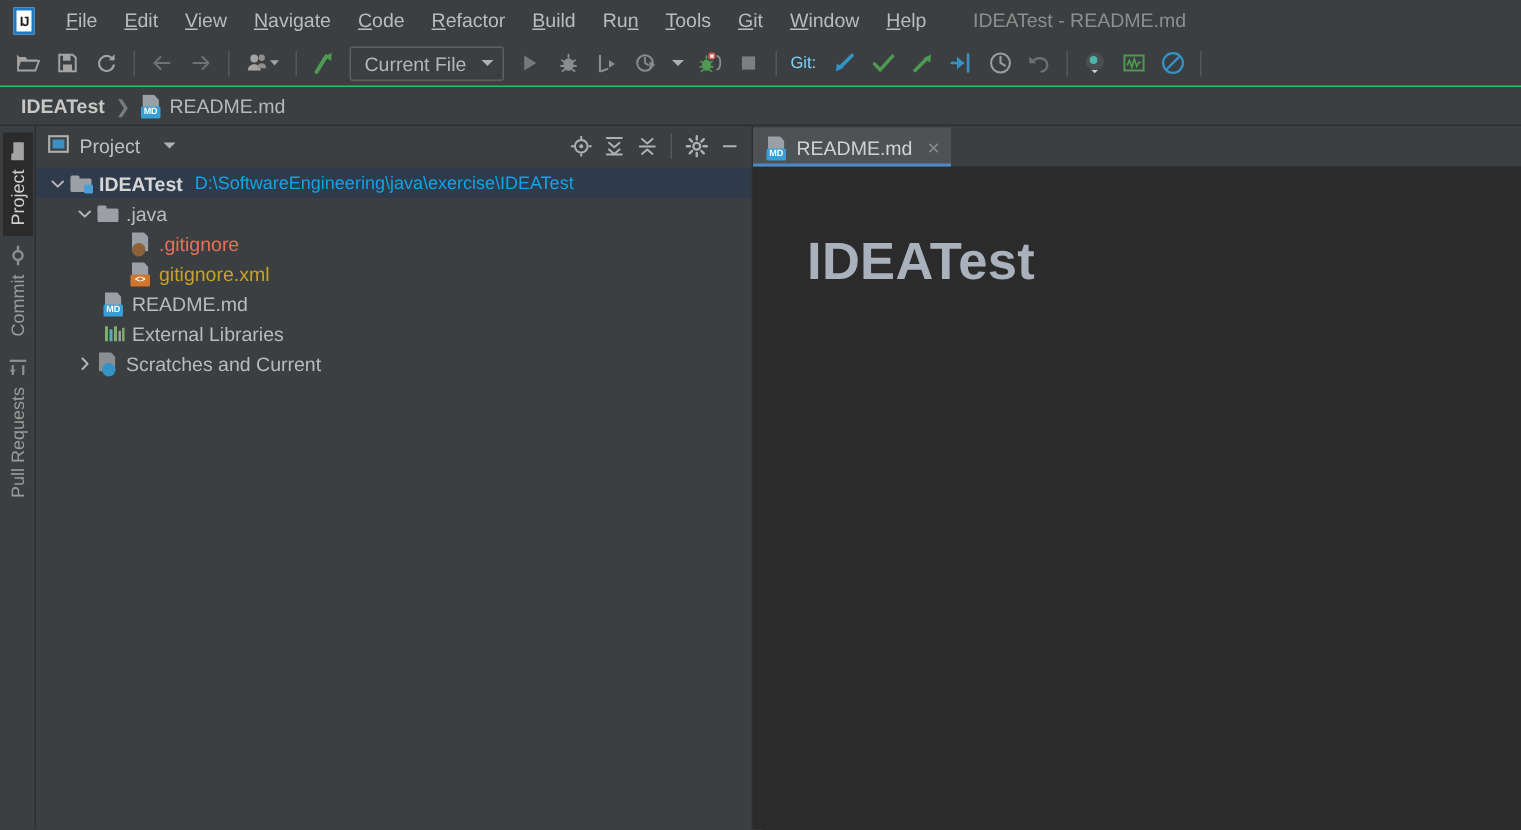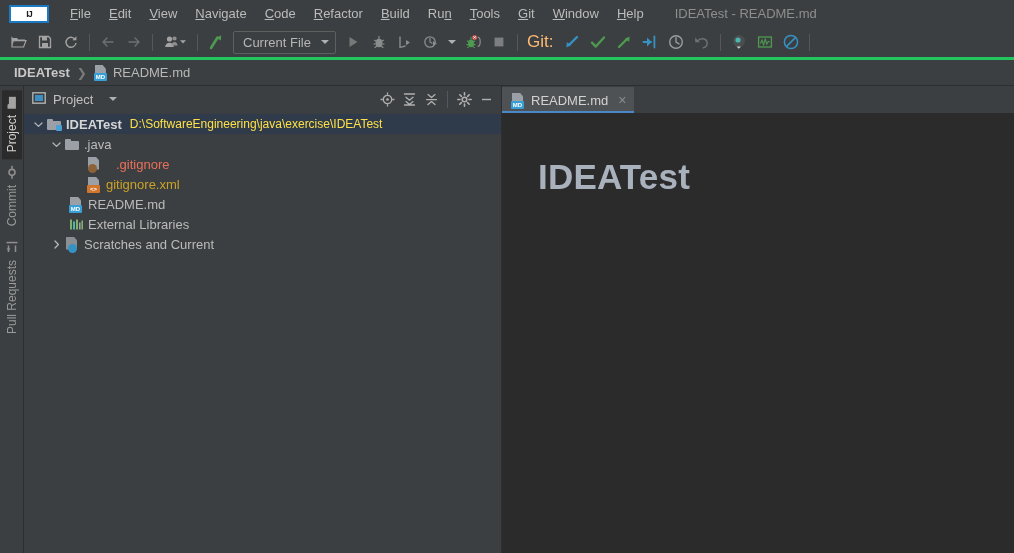--- a/index.html
+++ b/index.html
@@ -7,38 +7,38 @@
     width:1014px;height:553px;overflow:hidden;
     background:#3c3f41;
     font-family:"Liberation Sans","DejaVu Sans",sans-serif;
     font-size:13px;color:#bbbbbb;
     -webkit-font-smoothing:antialiased;
   }
   .app{display:flex;flex-direction:column;width:1014px;height:553px;}
 
   
   .menubar{height:27px;background:#3c3f41;display:flex;align-items:center;flex:0 0 auto;}
-  .logo{width:40px;height:18px;margin-left:9px;margin-right:12px;background:#ffffff;border:2px solid #1a7bc4;
+  .logo{width:14px;height:18px;margin-left:9px;margin-right:12px;background:#ffffff;border:2px solid #1a7bc4;
         display:flex;align-items:center;justify-content:center;font-size:9px;font-weight:bold;color:#1d1d1d;
         box-sizing:border-box;letter-spacing:-1px;}
   .menu-item{padding:3px 9px;color:#bbbbbb;font-size:13px;cursor:default;white-space:nowrap;}
   .menu-item .mn{text-decoration:underline;}
   .win-title{margin-left:22px;color:#8e8e8e;font-size:13px;white-space:nowrap;}
 
   
   .toolbar{height:30px;background:#3c3f41;display:flex;align-items:center;flex:0 0 auto;
-           border-bottom:3px solid #22c55e;padding-left:6px;}
+           border-bottom:1px solid #22c55e;padding-left:6px;}
   .tb{width:26px;height:24px;display:flex;align-items:center;justify-content:center;flex:0 0 auto;}
   .tb svg{display:block;}
   .sep{width:1px;height:17px;background:#555759;margin:0 5px;flex:0 0 auto;}
   .combo{height:21px;border:1px solid #5e6060;border-radius:2px;display:flex;align-items:center;
          padding:0 6px 0 9px;margin:0 4px;color:#b6b6b6;font-size:13px;gap:10px;background:transparent;}
   .caret{width:0;height:0;border-left:4px solid transparent;border-right:4px solid transparent;
          border-top:4px solid #b0b0b0;}
-  .git-label{color:#fdba74;font-size:17px;margin:0 6px 0 4px;}
+  .git-label{color:#7dd3fc;font-size:11px;margin:0 6px 0 4px;}
 
   
   .navbar{height:25px;background:#3c3f41;display:flex;align-items:center;padding-left:10px;
           flex:0 0 auto;border-bottom:1px solid #2e2e2e;gap:2px;}
   .crumb{display:flex;align-items:center;gap:5px;padding:1px 4px;color:#b8b8b8;font-size:13px;}
   .crumb.bold{font-weight:bold;color:#c8c8c8;}
   .crumb-sep{color:#7a7a7a;font-size:12px;padding:0 1px;}
 
   
   .body{flex:1 1 auto;display:flex;min-height:0;}
@@ -62,21 +62,21 @@
 
   .tree{flex:1 1 auto;overflow:hidden;padding-top:2px;}
   .row{height:20px;display:flex;align-items:center;font-size:13px;color:#bbbbbb;white-space:nowrap;
        padding-right:6px;}
   .row.selected{background:#2f3a4b;}
   .twisty{width:13px;height:13px;flex:0 0 auto;display:flex;align-items:center;justify-content:center;}
   .twisty svg{display:block;}
   .spacer{flex:0 0 auto;}
   .ricon{width:18px;flex:0 0 auto;display:flex;align-items:center;justify-content:center;margin-right:3px;}
   .rlabel{flex:0 0 auto;}
-  .rpath{color:#fde047;margin-left:8px;font-size:12px;}
+  .rpath{color:#0ea5e9;margin-left:8px;font-size:12px;}
   .bold{font-weight:bold;color:#d6d6d6;}
 
   
   .editor{flex:1 1 auto;display:flex;flex-direction:column;background:#2b2b2b;min-width:0;}
   .tabbar{height:27px;background:#3c3f41;display:flex;align-items:flex-end;flex:0 0 auto;}
   .tab{height:26px;display:flex;align-items:center;gap:6px;padding:0 8px 0 9px;
        background:#4e5254;color:#d2d2d2;font-size:13px;position:relative;}
   .tab .underline{position:absolute;left:0;right:0;bottom:0;height:2px;background:#4a88c7;}
   .tab .x{color:#8b8b8b;font-size:14px;margin-left:4px;line-height:1;}
   .preview{flex:1 1 auto;background:#2b2b2b;padding:44px 0 0 36px;overflow:hidden;}
@@ -399,21 +399,21 @@
         </div>
 
         <div class="row">
           <span class="spacer" style="width:61px;"></span>
           <span class="ricon">
             <span class="filebadge">
               <span class="fb-page"></span>
               <span class="fb-tag" style="background:#8c6239;width:9px;min-width:9px;border-radius:50%;left:1px;bottom:-1px;height:9px;"></span>
             </span>
           </span>
-          <span class="rlabel" style="color:#e8705a;margin-left:10px;">.gitignore</span>
+          <span class="rlabel" style="color:#e8705a;">.gitignore</span>
         </div>
 
         <div class="row">
           <span class="spacer" style="width:61px;"></span>
           <span class="ricon">
             <span class="filebadge">
               <span class="fb-page"></span>
               <span class="fb-tag" style="background:#d2762d;">&lt;&gt;</span>
             </span>
           </span>

